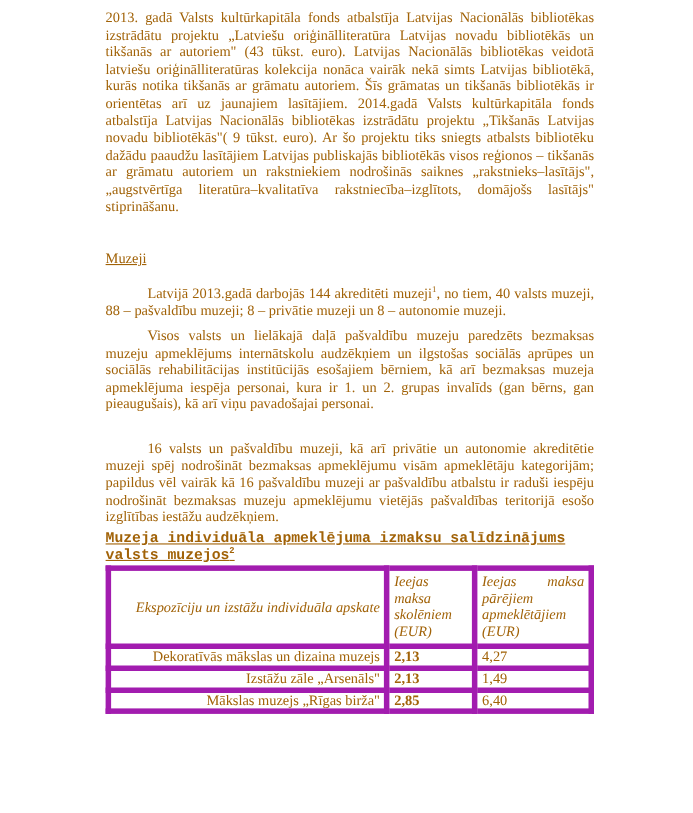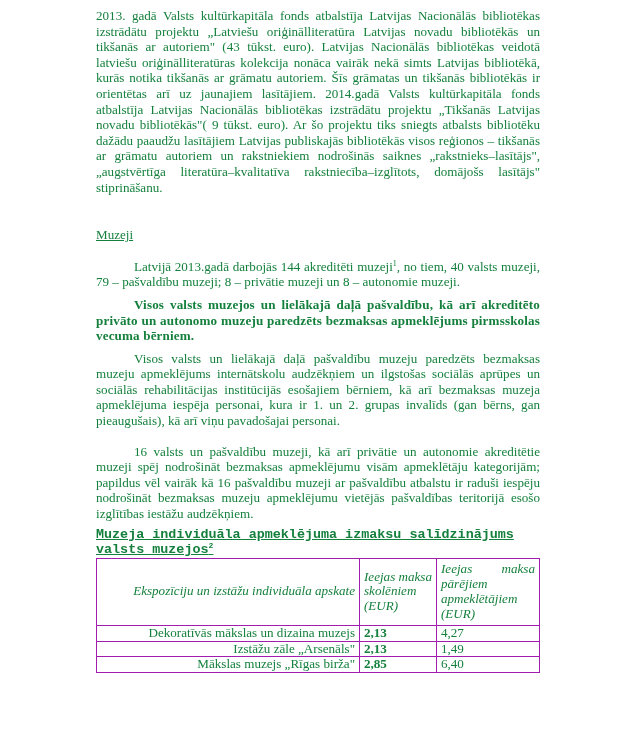--- a/index.html
+++ b/index.html
@@ -1,53 +1,52 @@
 <!DOCTYPE html>
 <html><head>
 <meta charset="utf-8">
 <style>
   html, body { margin: 0; padding: 0; background: #ffffff; }
   body { width: 630px; height: 739px; overflow: hidden; position: relative; }
   .page {
     position: absolute; left: 96px; top: 8px; width: 444px;
     font-family: "Liberation Serif", serif; font-size: 13.1px; line-height: 15.6px;
-    color: #15803d;
+    color: #a16207;
   }
   p { margin: 0; text-align: justify; }
   .indent { text-indent: 38px; }
   .gap { margin-top: 7px; }
   .heading-u { text-decoration: underline; margin-top: 32px; margin-bottom: 16px; }
   .bold { font-weight: bold; letter-spacing: 0.15px; }
   .table-title { font-weight: bold; text-decoration: underline; font-size: 13.4px; margin-top: 5px; font-family: Liberation Mono, monospace; }
   .table-title sup, .fn sup, p sup { font-size: 8px; vertical-align: super; line-height: 0; }
   table { border-collapse: collapse; width: 444px; margin-top: 0px; }
-  td { border: 1px solid #a21caf; padding: 0 4px; vertical-align: middle; font-size: 13.1px; line-height: 14.8px; }
+  td { border: 5px solid #a21caf; padding: 0 4px; vertical-align: middle; font-size: 13.1px; line-height: 14.8px; }
   td.hdr { font-style: italic; }
   td.c1 { width: 254px; text-align: right; }
   td.c2 { width: 68px; }
   td.c3 { width: 94px; }
   td.num-b { font-weight: bold; }
   .hdr3 { text-align: justify; text-align-last: left; }
 </style>
 </head>
 <body>
 
 <div class="page">
   <p>2013. gadā Valsts kultūrkapitāla fonds atbalstīja Latvijas Nacionālās bibliotēkas izstrādātu projektu „Latviešu oriģinālliteratūra Latvijas novadu bibliotēkās un tikšanās ar autoriem" (43 tūkst. euro). Latvijas Nacionālās bibliotēkas veidotā latviešu oriģinālliteratūras kolekcija nonāca vairāk nekā simts Latvijas bibliotēkā, kurās notika tikšanās ar grāmatu autoriem. Šīs grāmatas un tikšanās bibliotēkās ir orientētas arī uz jaunajiem lasītājiem. 2014.gadā Valsts kultūrkapitāla fonds atbalstīja Latvijas Nacionālās bibliotēkas izstrādātu projektu „Tikšanās Latvijas novadu bibliotēkās"( 9 tūkst. euro). Ar šo projektu tiks sniegts atbalsts bibliotēku dažādu paaudžu lasītājiem Latvijas publiskajās bibliotēkās visos reģionos – tikšanās ar grāmatu autoriem un rakstniekiem nodrošinās saiknes „rakstnieks–lasītājs", „augstvērtīga literatūra–kvalitatīva rakstniecība–izglītots, domājošs lasītājs" stiprināšanu.</p>
 
   <p class="heading-u">Muzeji</p>
 
-  <p class="indent"><span>Latvijā 2013.gadā darbojās 144 akreditēti muzeji</span><sup>1</sup><span>, no tiem, 40 valsts muzeji, 79 – pašvaldību muzeji; 8 – privātie muzeji un 8 – autonomie muzeji.</span></p>
+  <p class="indent"><span>Latvijā 2013.gadā darbojās 144 akreditēti muzeji</span><sup>1</sup><span>, no tiem, 40 valsts muzeji, 88 – pašvaldību muzeji; 8 – privātie muzeji un 8 – autonomie muzeji.</span></p>
 
 
-  <p class="indent gap bold">Visos valsts muzejos un lielākajā daļā pašvaldību, kā arī akreditēto privāto un autonomo muzeju paredzēts bezmaksas apmeklējums pirmsskolas vecuma bērniem.</p>
 
   <p class="indent gap">Visos valsts un lielākajā daļā pašvaldību muzeju paredzēts bezmaksas muzeju apmeklējums internātskolu audzēkņiem un ilgstošas sociālās aprūpes un sociālās rehabilitācijas institūcijās esošajiem bērniem, kā arī bezmaksas muzeja apmeklējuma iespēja personai, kura ir 1. un 2. grupas invalīds (gan bērns, gan pieaugušais), kā arī viņu pavadošajai personai.</p>
 
-  <p class="indent gap" style="margin-top:15px">16 valsts un pašvaldību muzeji, kā arī privātie un autonomie akreditētie muzeji spēj nodrošināt bezmaksas apmeklējumu visām apmeklētāju kategorijām; papildus vēl vairāk kā 16 pašvaldību muzeji ar pašvaldību atbalstu ir raduši iespēju nodrošināt bezmaksas muzeju apmeklējumu vietējās pašvaldības teritorijā esošo izglītības iestāžu audzēkņiem.</p>
+  <p class="indent gap" style="margin-top:25px">16 valsts un pašvaldību muzeji, kā arī privātie un autonomie akreditētie muzeji spēj nodrošināt bezmaksas apmeklējumu visām apmeklētāju kategorijām; papildus vēl vairāk kā 16 pašvaldību muzeji ar pašvaldību atbalstu ir raduši iespēju nodrošināt bezmaksas muzeju apmeklējumu vietējās pašvaldības teritorijā esošo izglītības iestāžu audzēkņiem.</p>
 
 
   <div class="table-title"><span>Muzeja individuāla apmeklējuma izmaksu salīdzinājums valsts muzejos</span><sup>2</sup></div>
 
   <table>
     <tbody>
         <tr>
       <td class="hdr c1" style="height:66px">Ekspozīciju un izstāžu individuāla apskate</td>
       <td class="hdr c2">Ieejas maksa skolēniem (EUR)</td>
       <td class="hdr c3 hdr3">Ieejas maksa pārējiem apmeklētājiem (EUR)</td>

